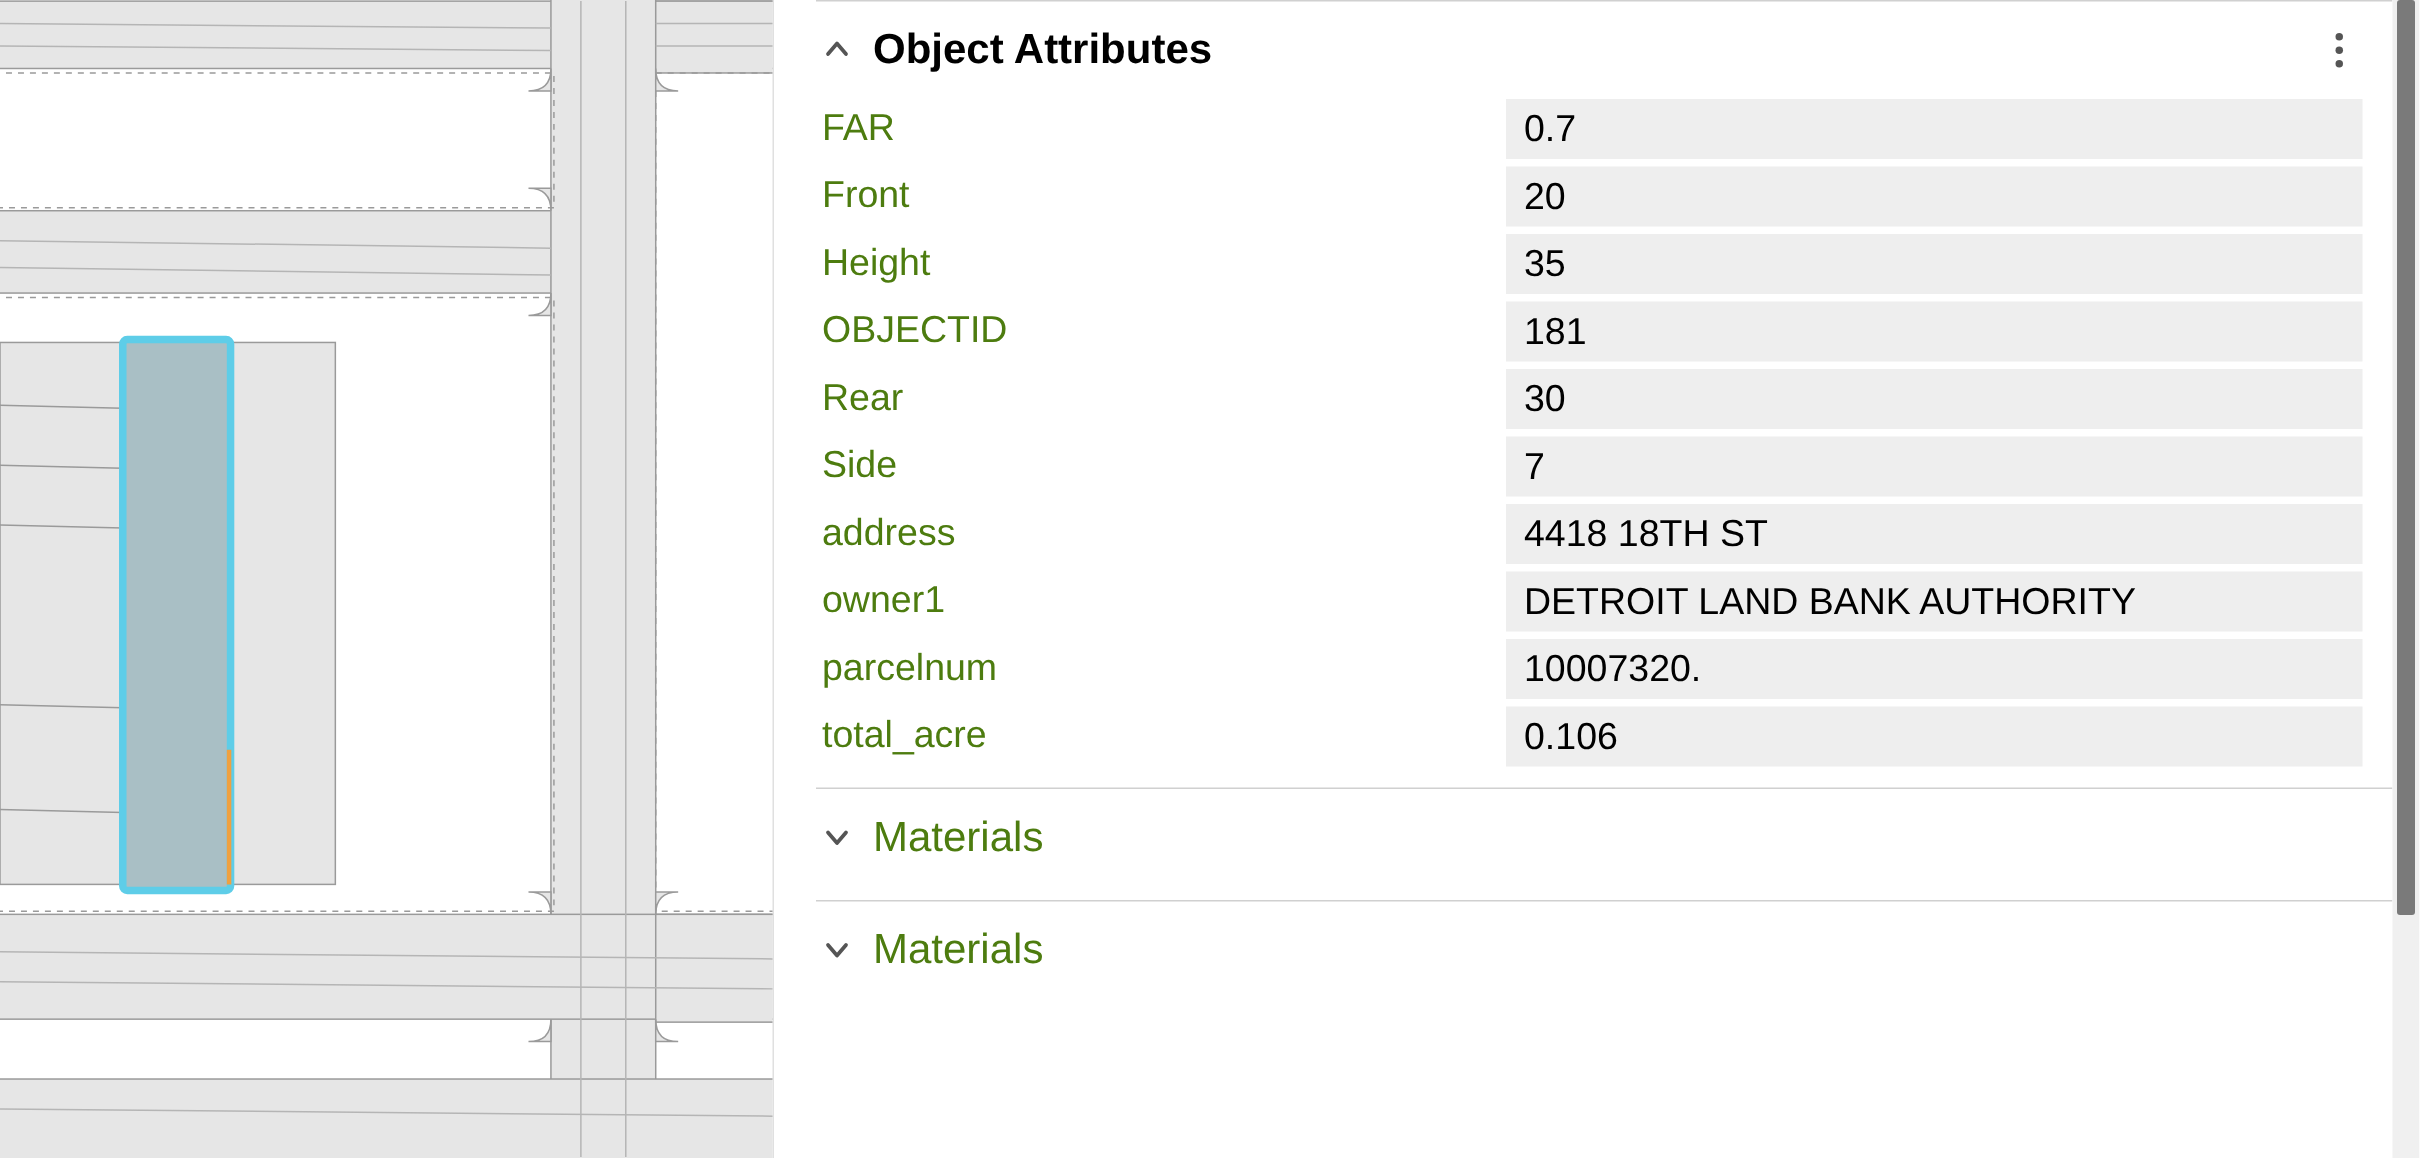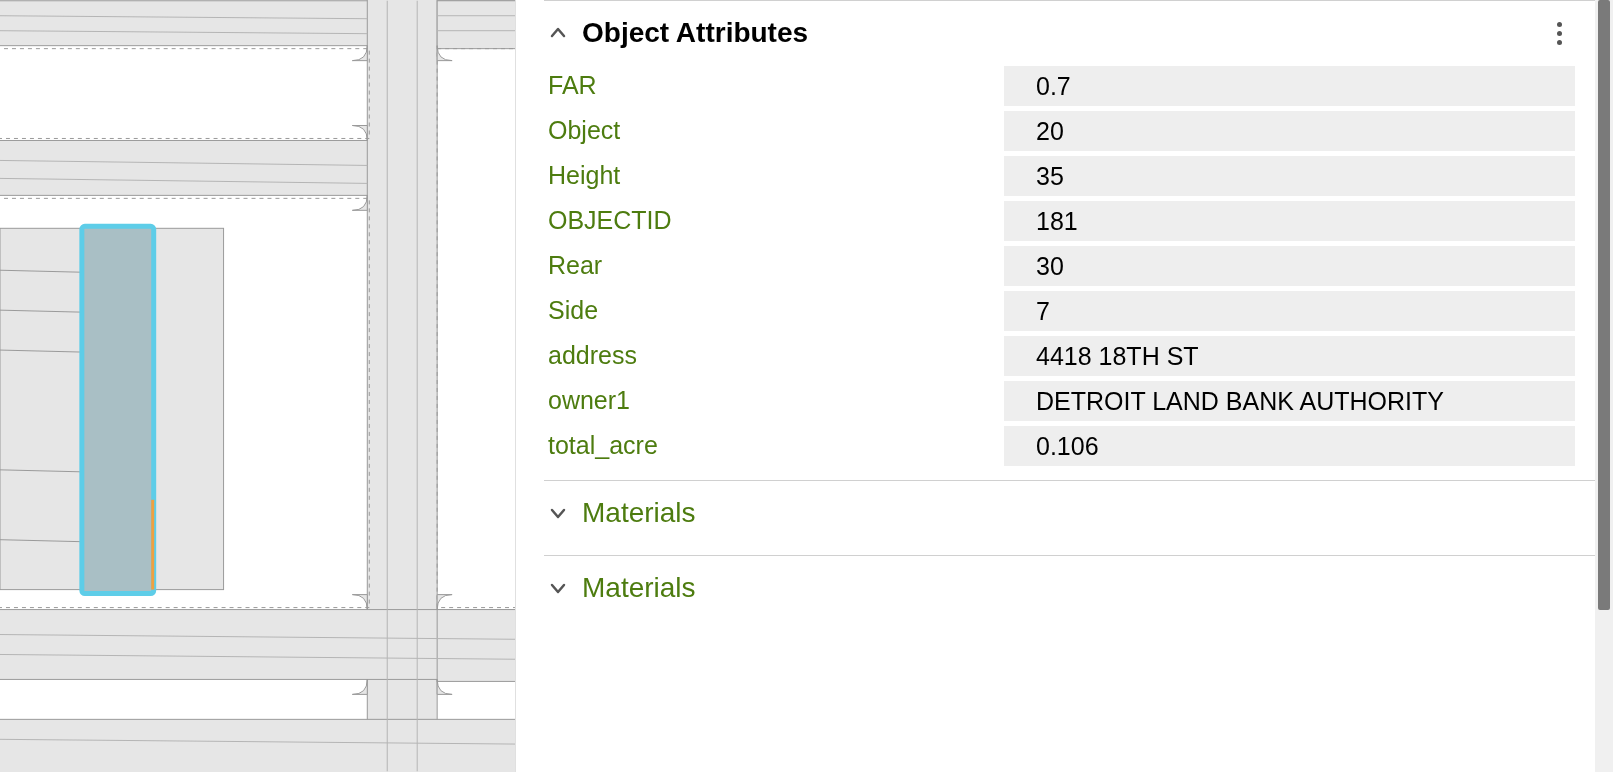--- a/index.html
+++ b/index.html
@@ -119,21 +119,21 @@
   .attr-label {
     flex: 0 0 460px;
     color: #4d7c0f;
     padding-left: 4px;
   }
   .attr-value {
     flex: 1;
     background: #eeeeee;
     height: 40px;
     line-height: 40px;
-    padding: 0 32px;
+    padding: 0 12px;
     color: #000;
     border: none;
     outline: none;
     font-size: 25px;
     font-family: inherit;
   }
 
   svg .chev-path { stroke: #555; stroke-width: 2.5; fill: none; stroke-linecap: round; stroke-linejoin: round; }
 </style>
 </head>
@@ -228,21 +228,21 @@
               <span></span>
           </span>
         </div>
 
         <div id="attr-list">
             <div class="attr-row">
               <div class="attr-label">FAR</div>
               <input class="attr-value" value="0.7" style="">
             </div>
             <div class="attr-row">
-              <div class="attr-label">Object</div>
+              <div class="attr-label">Front</div>
               <input class="attr-value" value="20" style="">
             </div>
             <div class="attr-row">
               <div class="attr-label">Height</div>
               <input class="attr-value" value="35" style="">
             </div>
             <div class="attr-row">
               <div class="attr-label">OBJECTID</div>
               <input class="attr-value" value="181" style="">
             </div>
@@ -254,20 +254,24 @@
               <div class="attr-label">Side</div>
               <input class="attr-value" value="7" style="">
             </div>
             <div class="attr-row">
               <div class="attr-label">address</div>
               <input class="attr-value" value="4418 18TH ST" style="">
             </div>
             <div class="attr-row">
               <div class="attr-label">owner1</div>
               <input class="attr-value" value="DETROIT LAND BANK AUTHORITY" style="">
+            </div>
+            <div class="attr-row">
+              <div class="attr-label">parcelnum</div>
+              <input class="attr-value" value="10007320." style="">
             </div>
             <div class="attr-row">
               <div class="attr-label">total_acre</div>
               <input class="attr-value" value="0.106" style="">
             </div>
           </div>
       </div>
 
       <div class="section">
         <div class="section-header">

